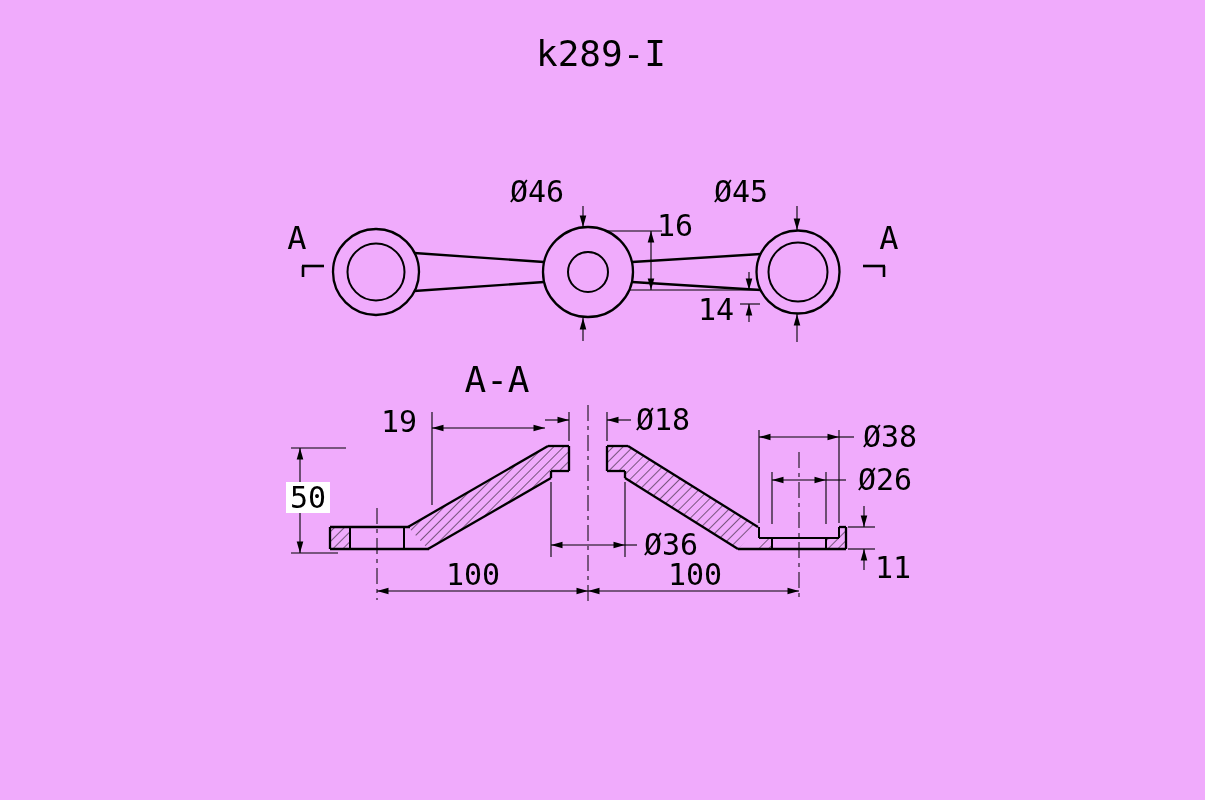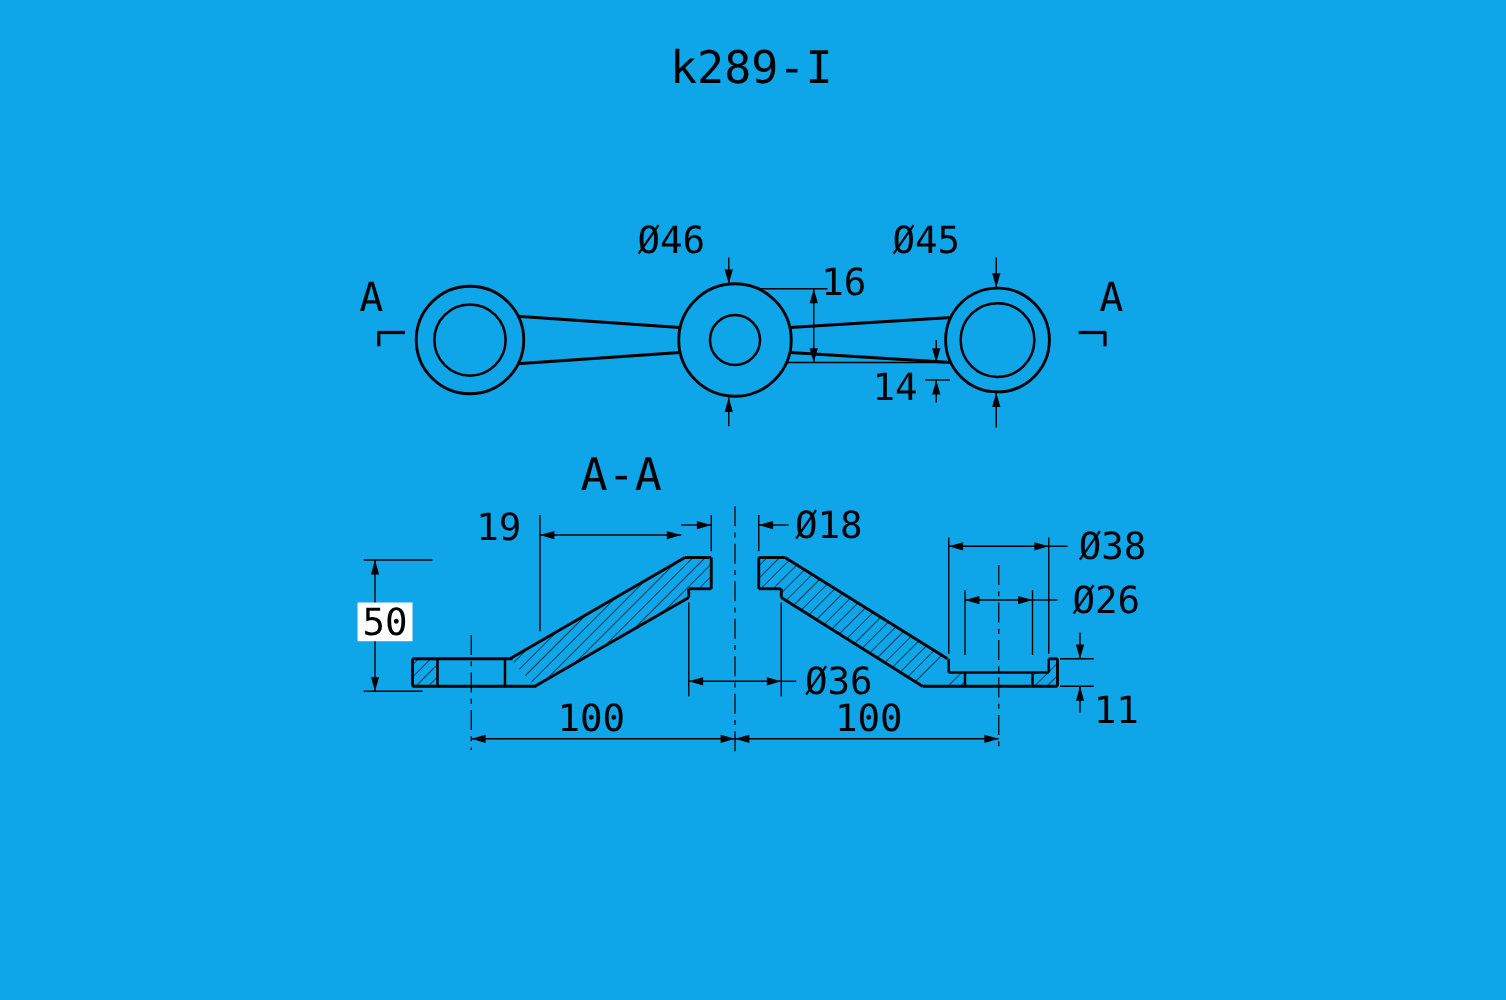--- a/index.html
+++ b/index.html
@@ -1,16 +1,16 @@
 <!DOCTYPE html>
 <html><head>
 <meta charset="utf-8">
 <style>
   html,body{margin:0;padding:0;background:#ffffff;}
-  .canvas{width:1205px;height:800px;position:relative;background:#0ea5e9;overflow:hidden;}
+  .canvas{width:1205px;height:800px;position:relative;background:#f0abfc;overflow:hidden;}
   svg{display:block;}
   text{font-family:"DejaVu Sans Mono","DejaVu Sans",monospace;fill:#000;}
   .dim-text{font-size:30px;}
   .big-text{font-size:36px;}
   .mark-text{font-size:32px;}
   .ol{stroke:#000;stroke-width:2.3;fill:none;}
   .ol2{stroke:#000;stroke-width:2;fill:none;}
   .thin{stroke:#000;stroke-width:1.1;fill:none;}
   .cl{stroke:#000;stroke-width:1;fill:none;stroke-dasharray:16 5 4 5;}
   .mark{stroke:#000;stroke-width:2.6;fill:none;}

